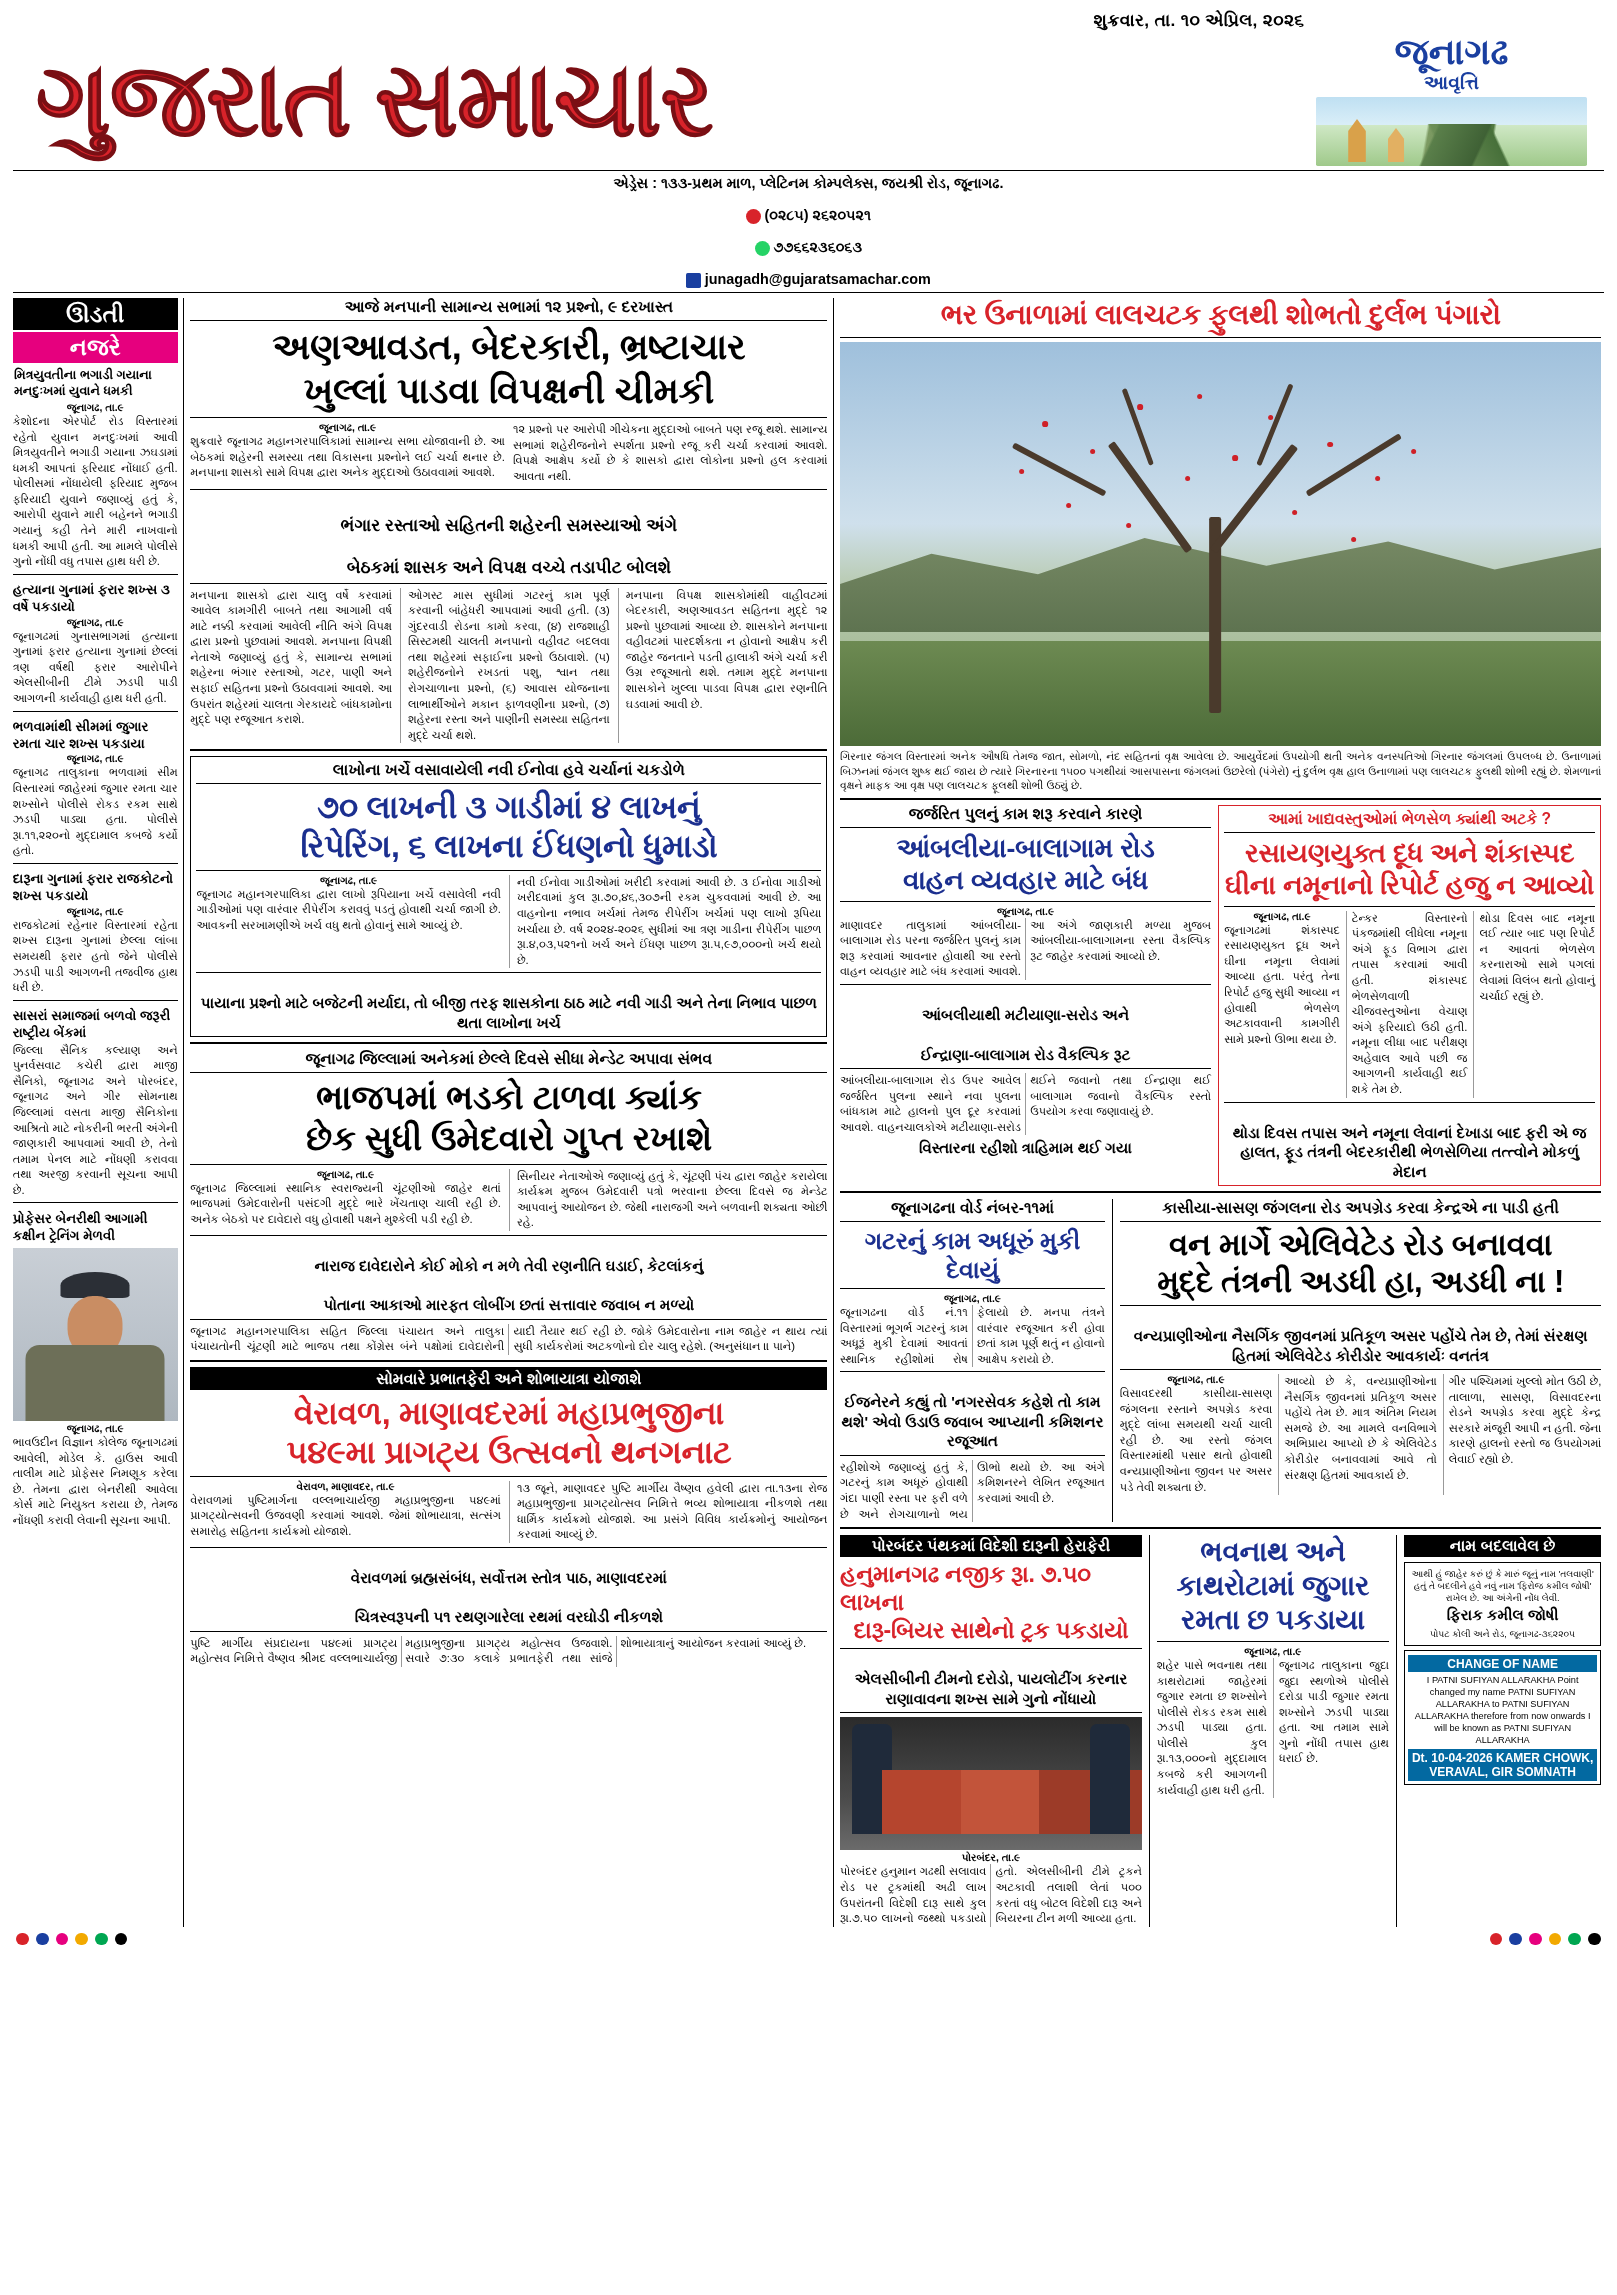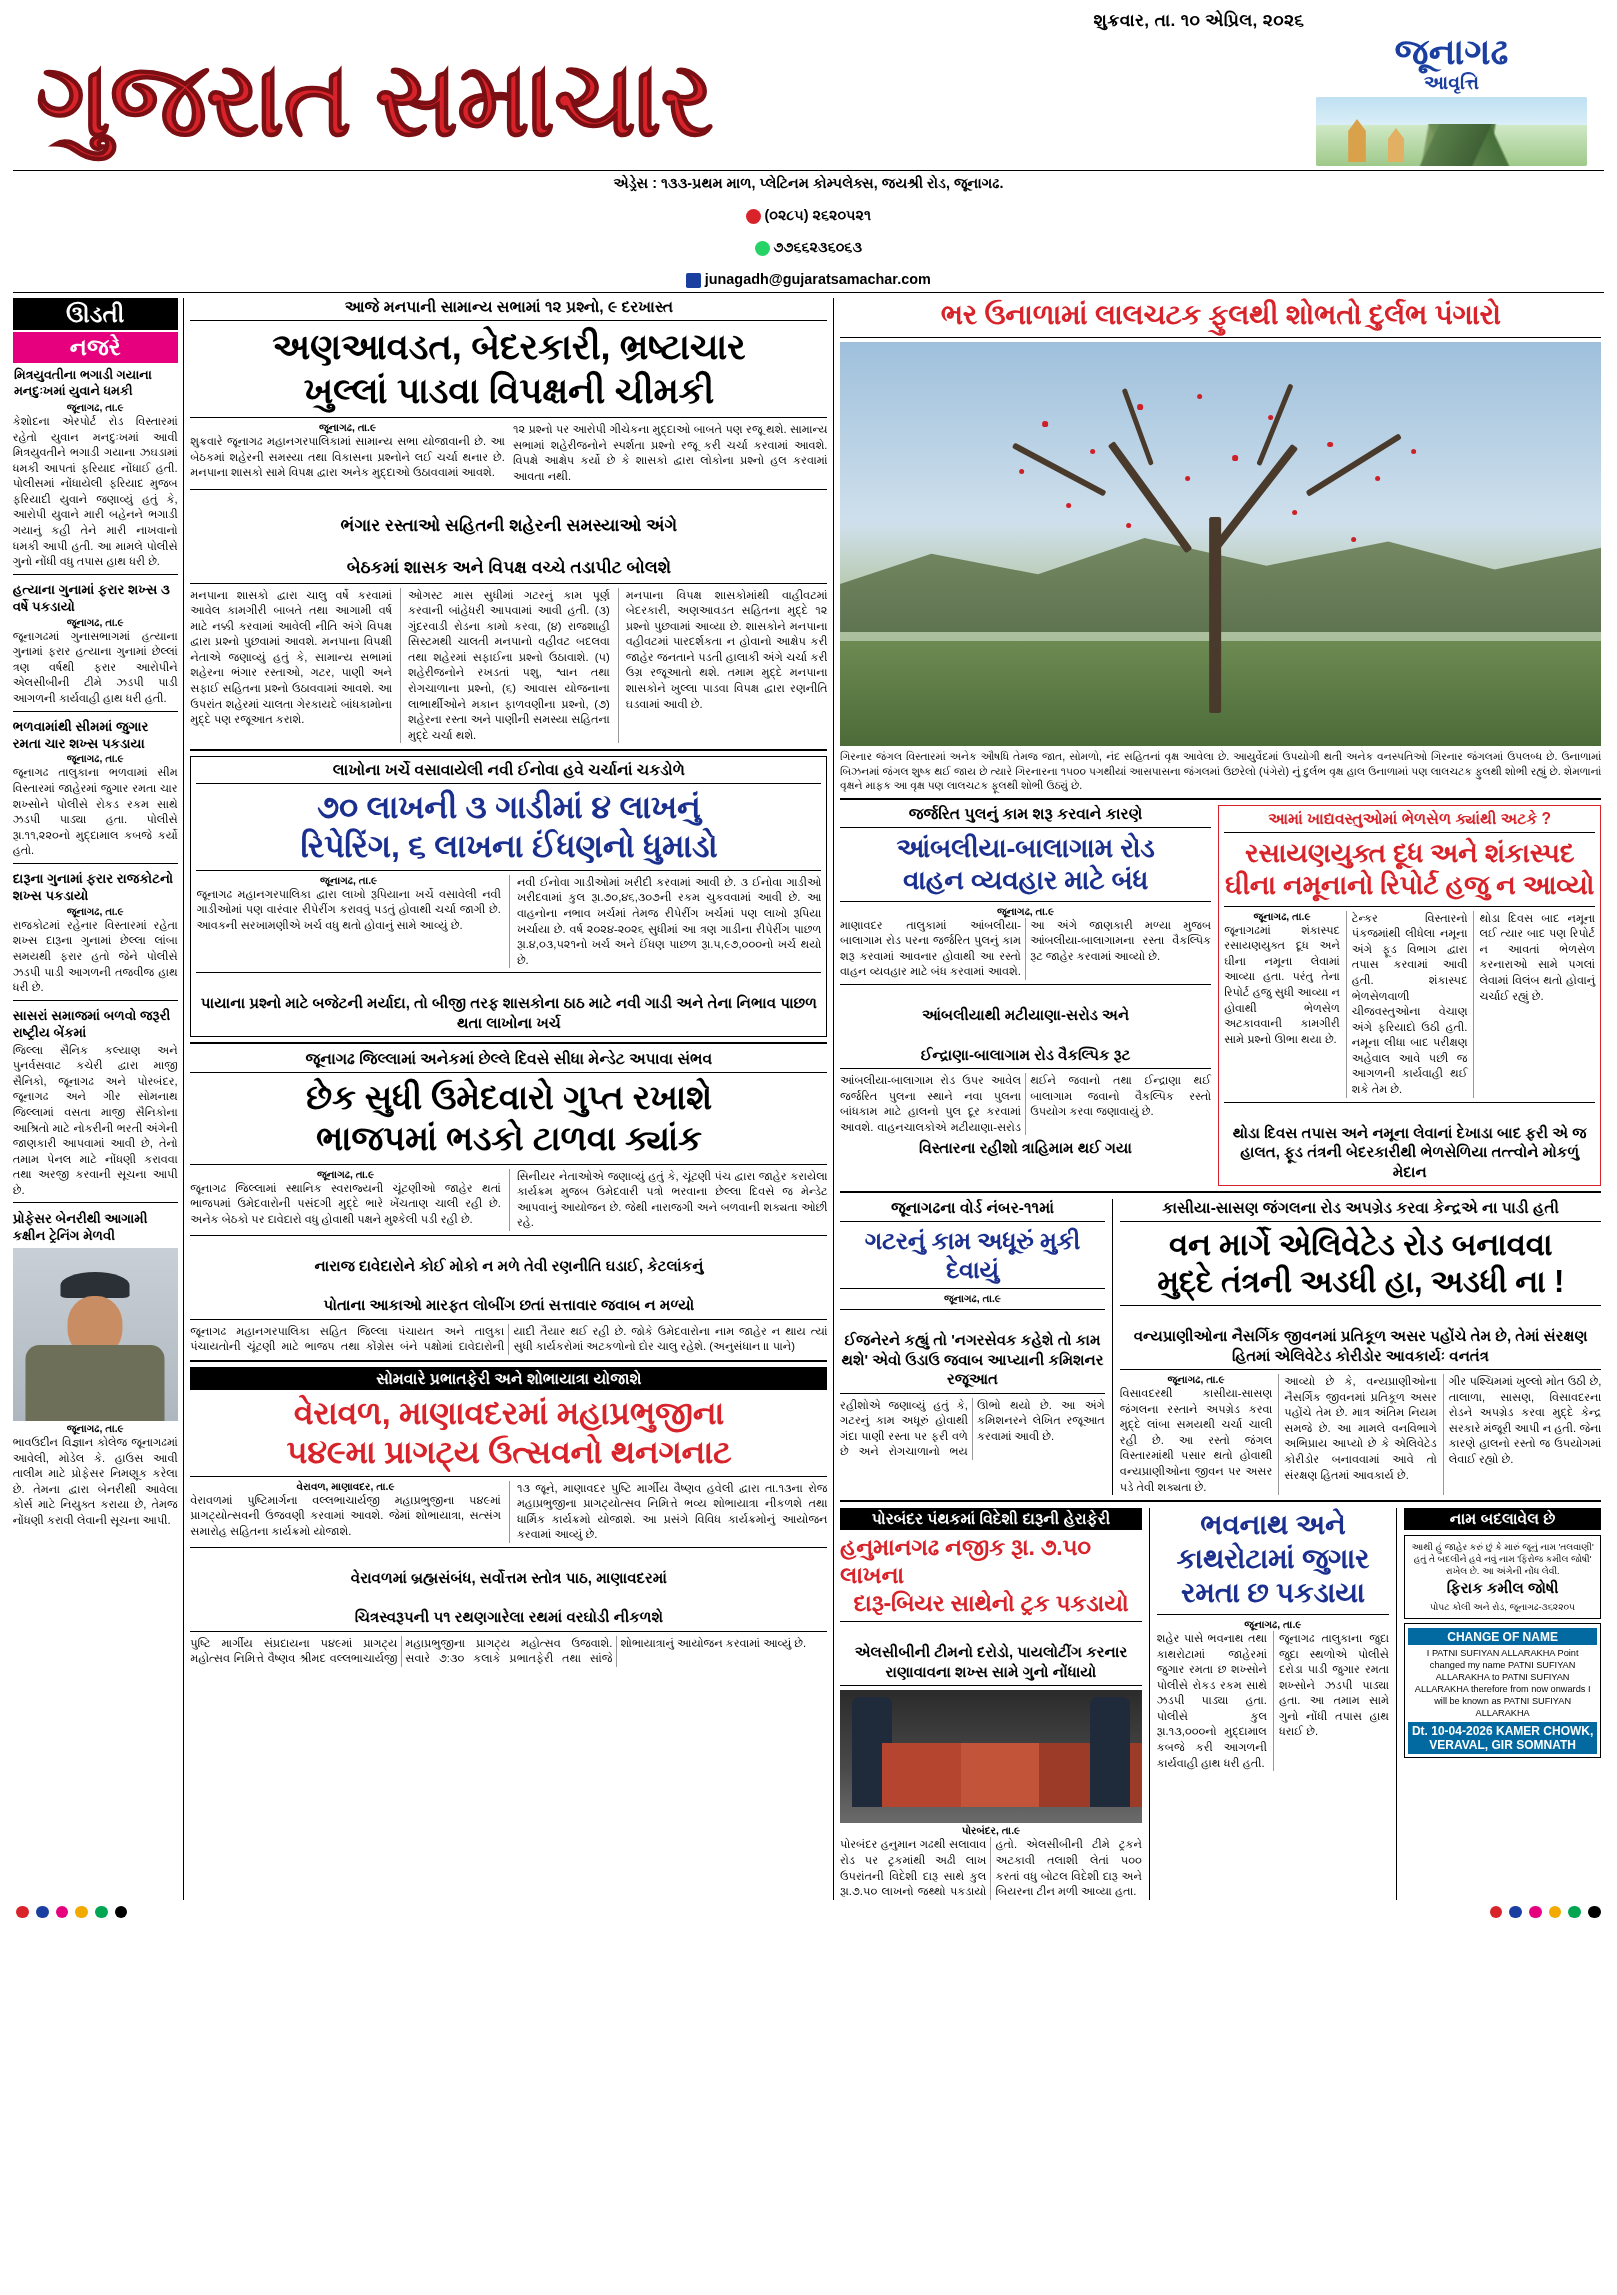--- a/index.html
+++ b/index.html
@@ -276,22 +276,22 @@
         </div>
         <hr class="thin">
         <div class="sub center">પાયાના પ્રશ્નો માટે બજેટની મર્યાદા, તો બીજી તરફ શાસકોના ઠાઠ માટે નવી ગાડી અને તેના નિભાવ પાછળ થતા લાખોના ખર્ચ</div>
       </div>
 
       <hr class="thick">
 
       <div>
         <div class="kicker">જૂનાગઢ જિલ્લામાં અનેકમાં છેલ્લે દિવસે સીધા મેન્ડેટ અપાવા સંભવ</div>
         <hr class="thin">
+        <div class="hl" style="font-size:34px;text-align:center">ભાજપમાં ભડકો ટાળવા ક્યાંક</div>
         <div class="hl" style="font-size:34px;text-align:center">છેક સુધી ઉમેદવારો ગુપ્ત રખાશે</div>
-        <div class="hl" style="font-size:34px;text-align:center">ભાજપમાં ભડકો ટાળવા ક્યાંક</div>
         <hr class="thin">
         <div style="display:flex;gap:8px">
           <div style="flex:1">
             <div class="dateline">જૂનાગઢ, તા.૯</div>
             <div class="body-txt">જૂનાગઢ જિલ્લામાં સ્થાનિક સ્વરાજ્યની ચૂંટણીઓ જાહેર થતાં ભાજપમાં ઉમેદવારોની પસંદગી મુદ્દે ભારે ખેંચતાણ ચાલી રહી છે. અનેક બેઠકો પર દાવેદારો વધુ હોવાથી પક્ષને મુશ્કેલી પડી રહી છે.</div>
           </div>
           <div style="flex:1;border-left:0.6px solid #999;padding-left:7px" class="body-txt">સિનીયર નેતાઓએ જણાવ્યું હતું કે, ચૂંટણી પંચ દ્વારા જાહેર કરાયેલા કાર્યક્રમ મુજબ ઉમેદવારી પત્રો ભરવાના છેલ્લા દિવસે જ મેન્ડેટ આપવાનું આયોજન છે. જેથી નારાજગી અને બળવાની શક્યતા ઓછી રહે.</div>
         </div>
         <hr class="thin">
         <div class="sub center">નારાજ દાવેદારોને કોઈ મોકો ન મળે તેવી રણનીતિ ઘડાઈ, કેટલાંકનું</div>
@@ -399,20 +399,21 @@
 
       <hr class="thick">
 
       <div style="display:flex;gap:7px">
         <div style="flex:1.1">
           <div class="kicker">જૂનાગઢના વોર્ડ નંબર-૧૧માં</div>
           <hr class="thin">
           <div class="hl hl-blue" style="font-size:24px;text-align:center">ગટરનું કામ અધૂરું મુકી દેવાયું</div>
           <hr class="thin">
           <div class="dateline">જૂનાગઢ, તા.૯</div>
+          <div class="body-txt two-col">જૂનાગઢના વોર્ડ નં.૧૧ વિસ્તારમાં ભૂગર્ભ ગટરનું કામ અધૂરૂં મુકી દેવામાં આવતાં સ્થાનિક રહીશોમાં રોષ ફેલાયો છે. મનપા તંત્રને વારંવાર રજૂઆત કરી હોવા છતાં કામ પૂર્ણ થતું ન હોવાનો આક્ષેપ કરાયો છે.</div>
           <hr class="thin">
           <div class="sub center">ઈજનેરને કહ્યું તો 'નગરસેવક કહેશે તો કામ થશે' એવો ઉડાઉ જવાબ આપ્યાની કમિશનર રજૂઆત</div>
           <hr class="thin">
           <div class="body-txt two-col">રહીશોએ જણાવ્યું હતું કે, ગટરનું કામ અધૂરું હોવાથી ગંદા પાણી રસ્તા પર ફરી વળે છે અને રોગચાળાનો ભય ઊભો થયો છે. આ અંગે કમિશનરને લેખિત રજૂઆત કરવામાં આવી છે.</div>
         </div>
 
         <div style="flex:2;border-left:1.2px solid #000;padding-left:7px">
           <div class="kicker">કાસીયા-સાસણ જંગલના રોડ અપગ્રેડ કરવા કેન્દ્રએ ના પાડી હતી</div>
           <hr class="thin">
           <div class="hl" style="font-size:31px;text-align:center">વન માર્ગે એલિવેટેડ રોડ બનાવવા</div>

